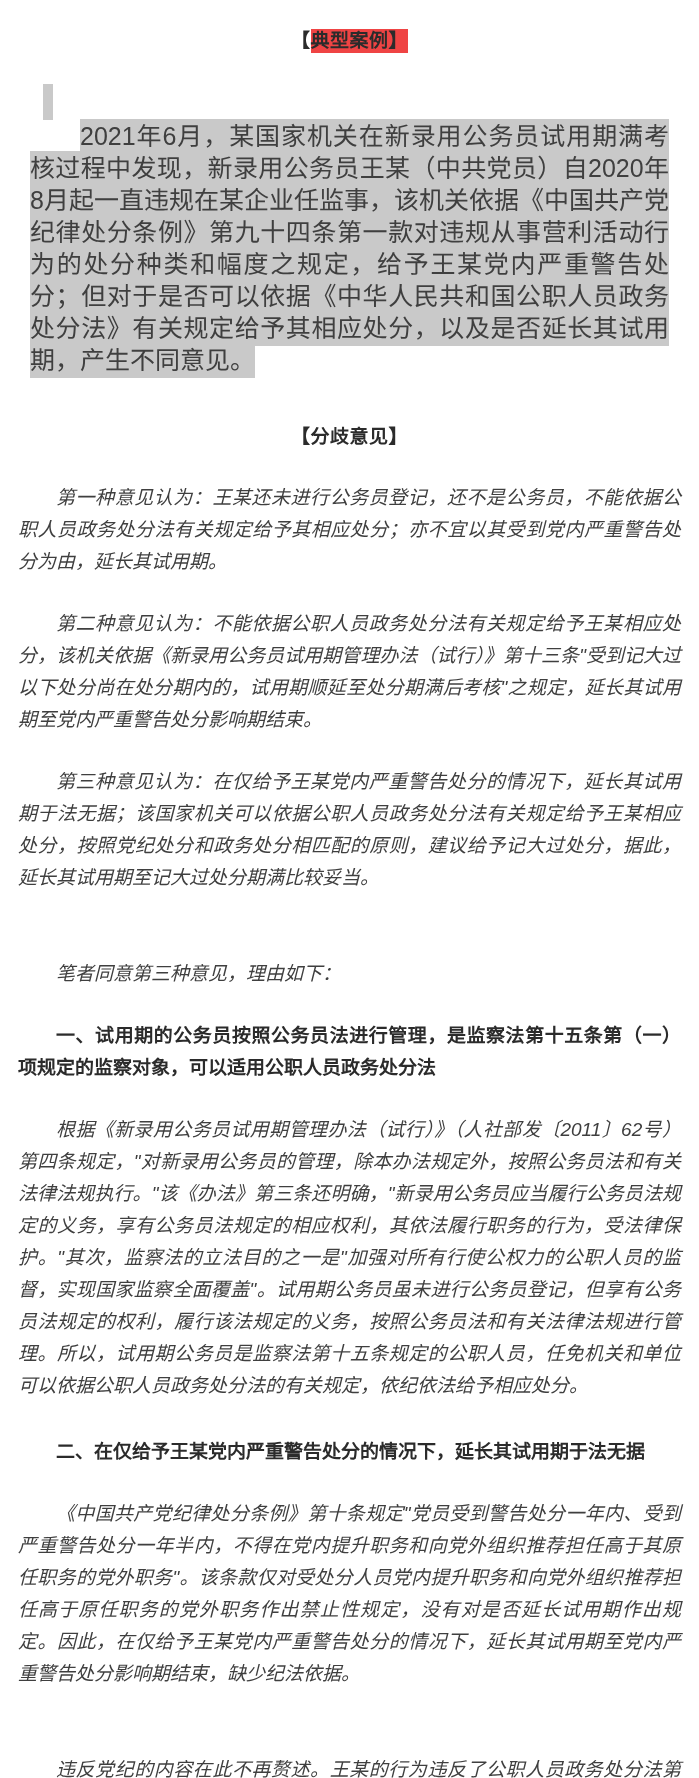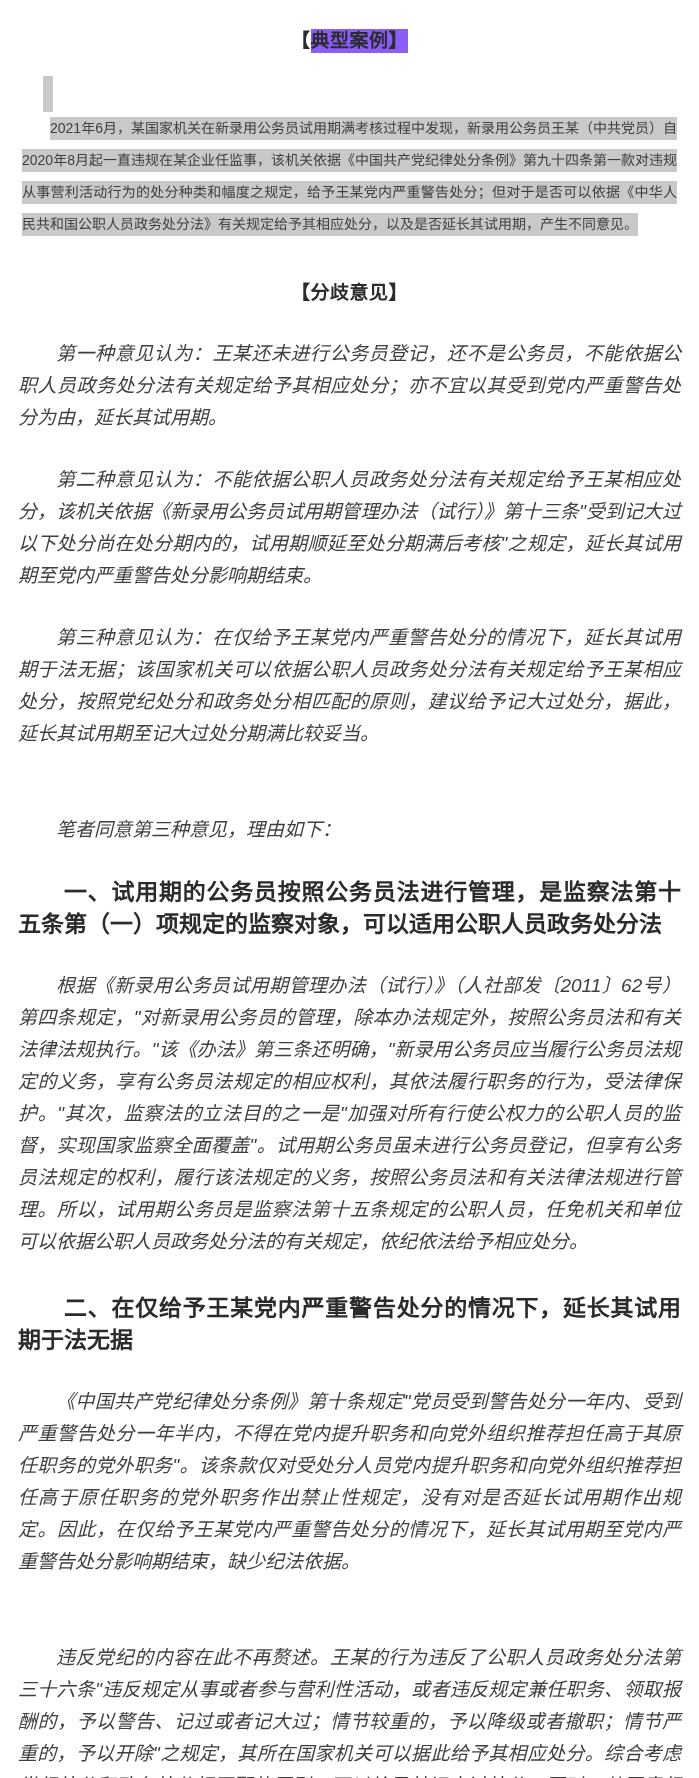--- a/index.html
+++ b/index.html
@@ -30,43 +30,43 @@
   .section-title {
     text-align: center;
     font-size: 19px;
     font-weight: bold;
     color: #2b2b2b;
     line-height: 30px;
     margin: 0;
     letter-spacing: 0.5px;
   }
   .section-title .hl {
-    background: #8b5cf6;
+    background: #ef4444;
     padding: 1px 0 2px 0;
   }
   .title-gap-sm { height: 16px; }
 
   
   .lead-wrap {
     position: relative;
     margin: 0;
   }
   .lead-bar {
     position: absolute;
     left: 25px;
     top: 0;
     width: 10px;
     height: 36px;
     background: #c9c9c9;
   }
   .lead-para {
     position: relative;
-    margin: 4px;
+    margin: 12px;
     padding-top: 36px;
-    font-size: 14px;
+    font-size: 25px;
     line-height: 32px;
     text-indent: 2em;
     color: #3f3f3f;
     text-align: justify;
   }
   .lead-para .hl {
     background: #c9c9c9;
     box-decoration-break: clone;
     -webkit-box-decoration-break: clone;
     padding: 3px 0 4px 0;
@@ -78,21 +78,21 @@
     font-size: 19px;
     line-height: 32px;
     text-indent: 2em;
     color: #3f3f3f;
     text-align: justify;
     word-break: break-all;
     font-style: italic;
   }
   p.heading {
     margin: 0;
-    font-size: 23px;
+    font-size: 19px;
     line-height: 32px;
     text-indent: 2em;
     font-weight: bold;
     color: #2b2b2b;
     text-align: justify;
     word-break: break-all;
   }
   .gap { height: 30px; }
   .gap-lg { height: 34px; }
 </style>

